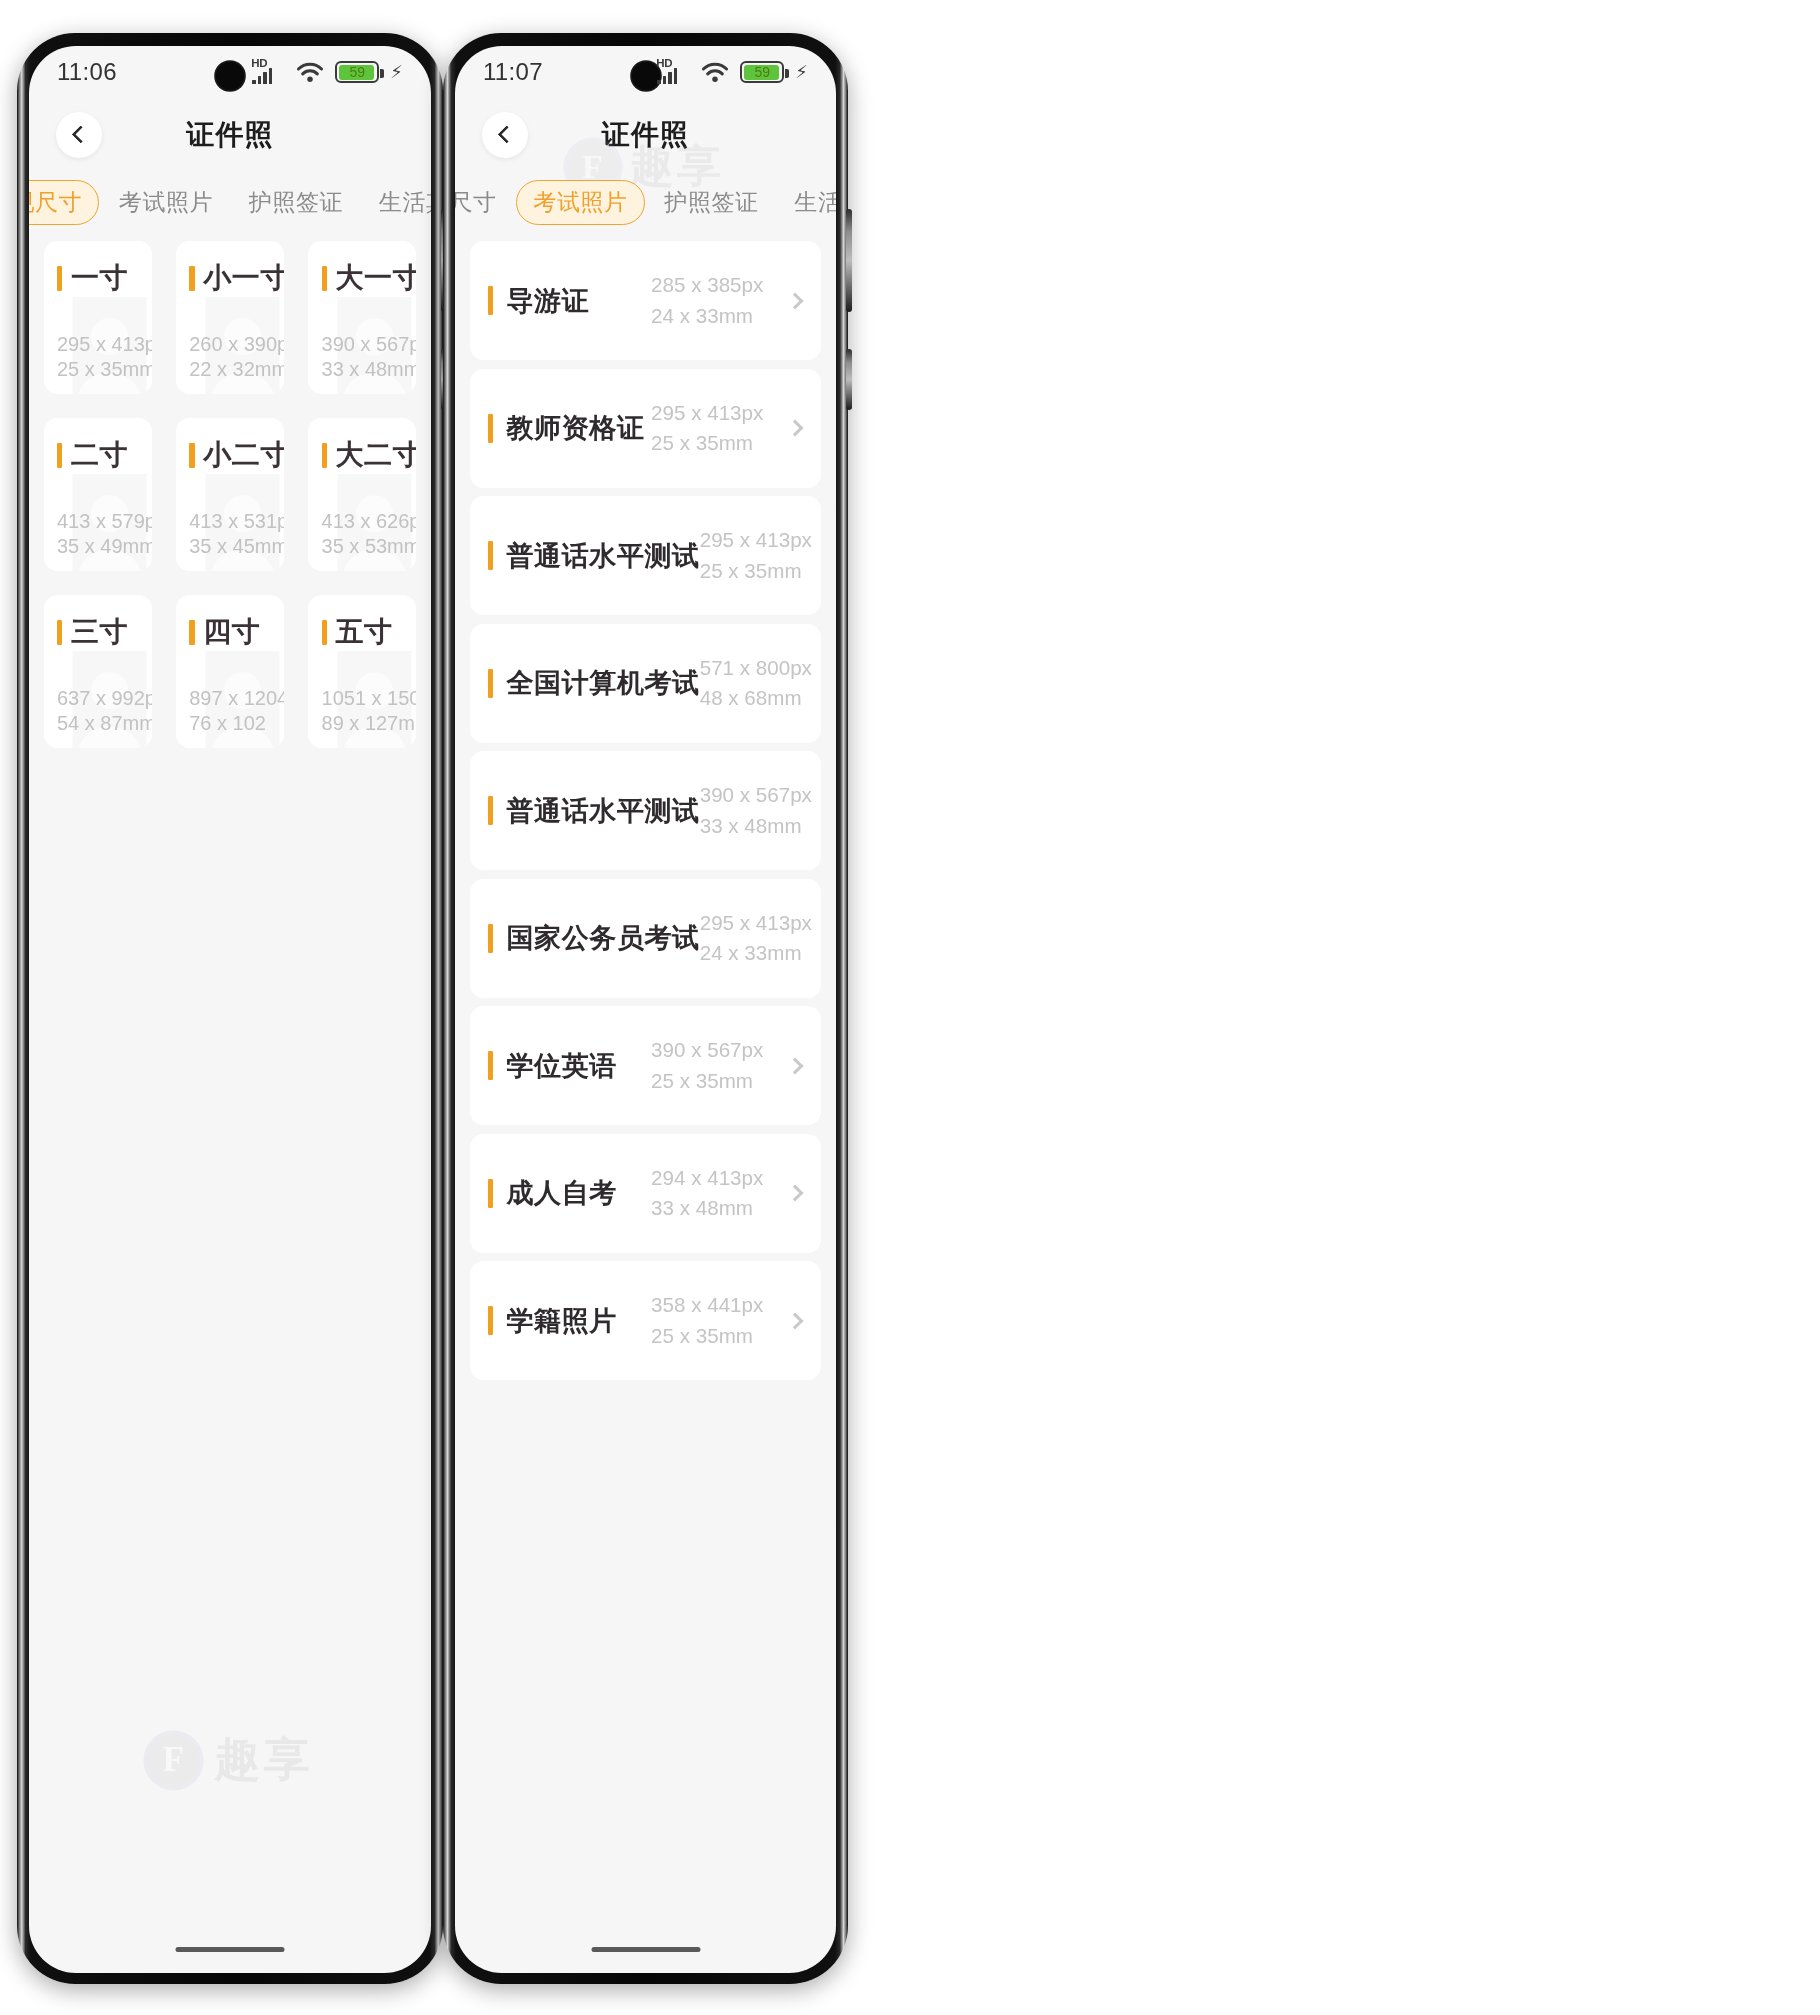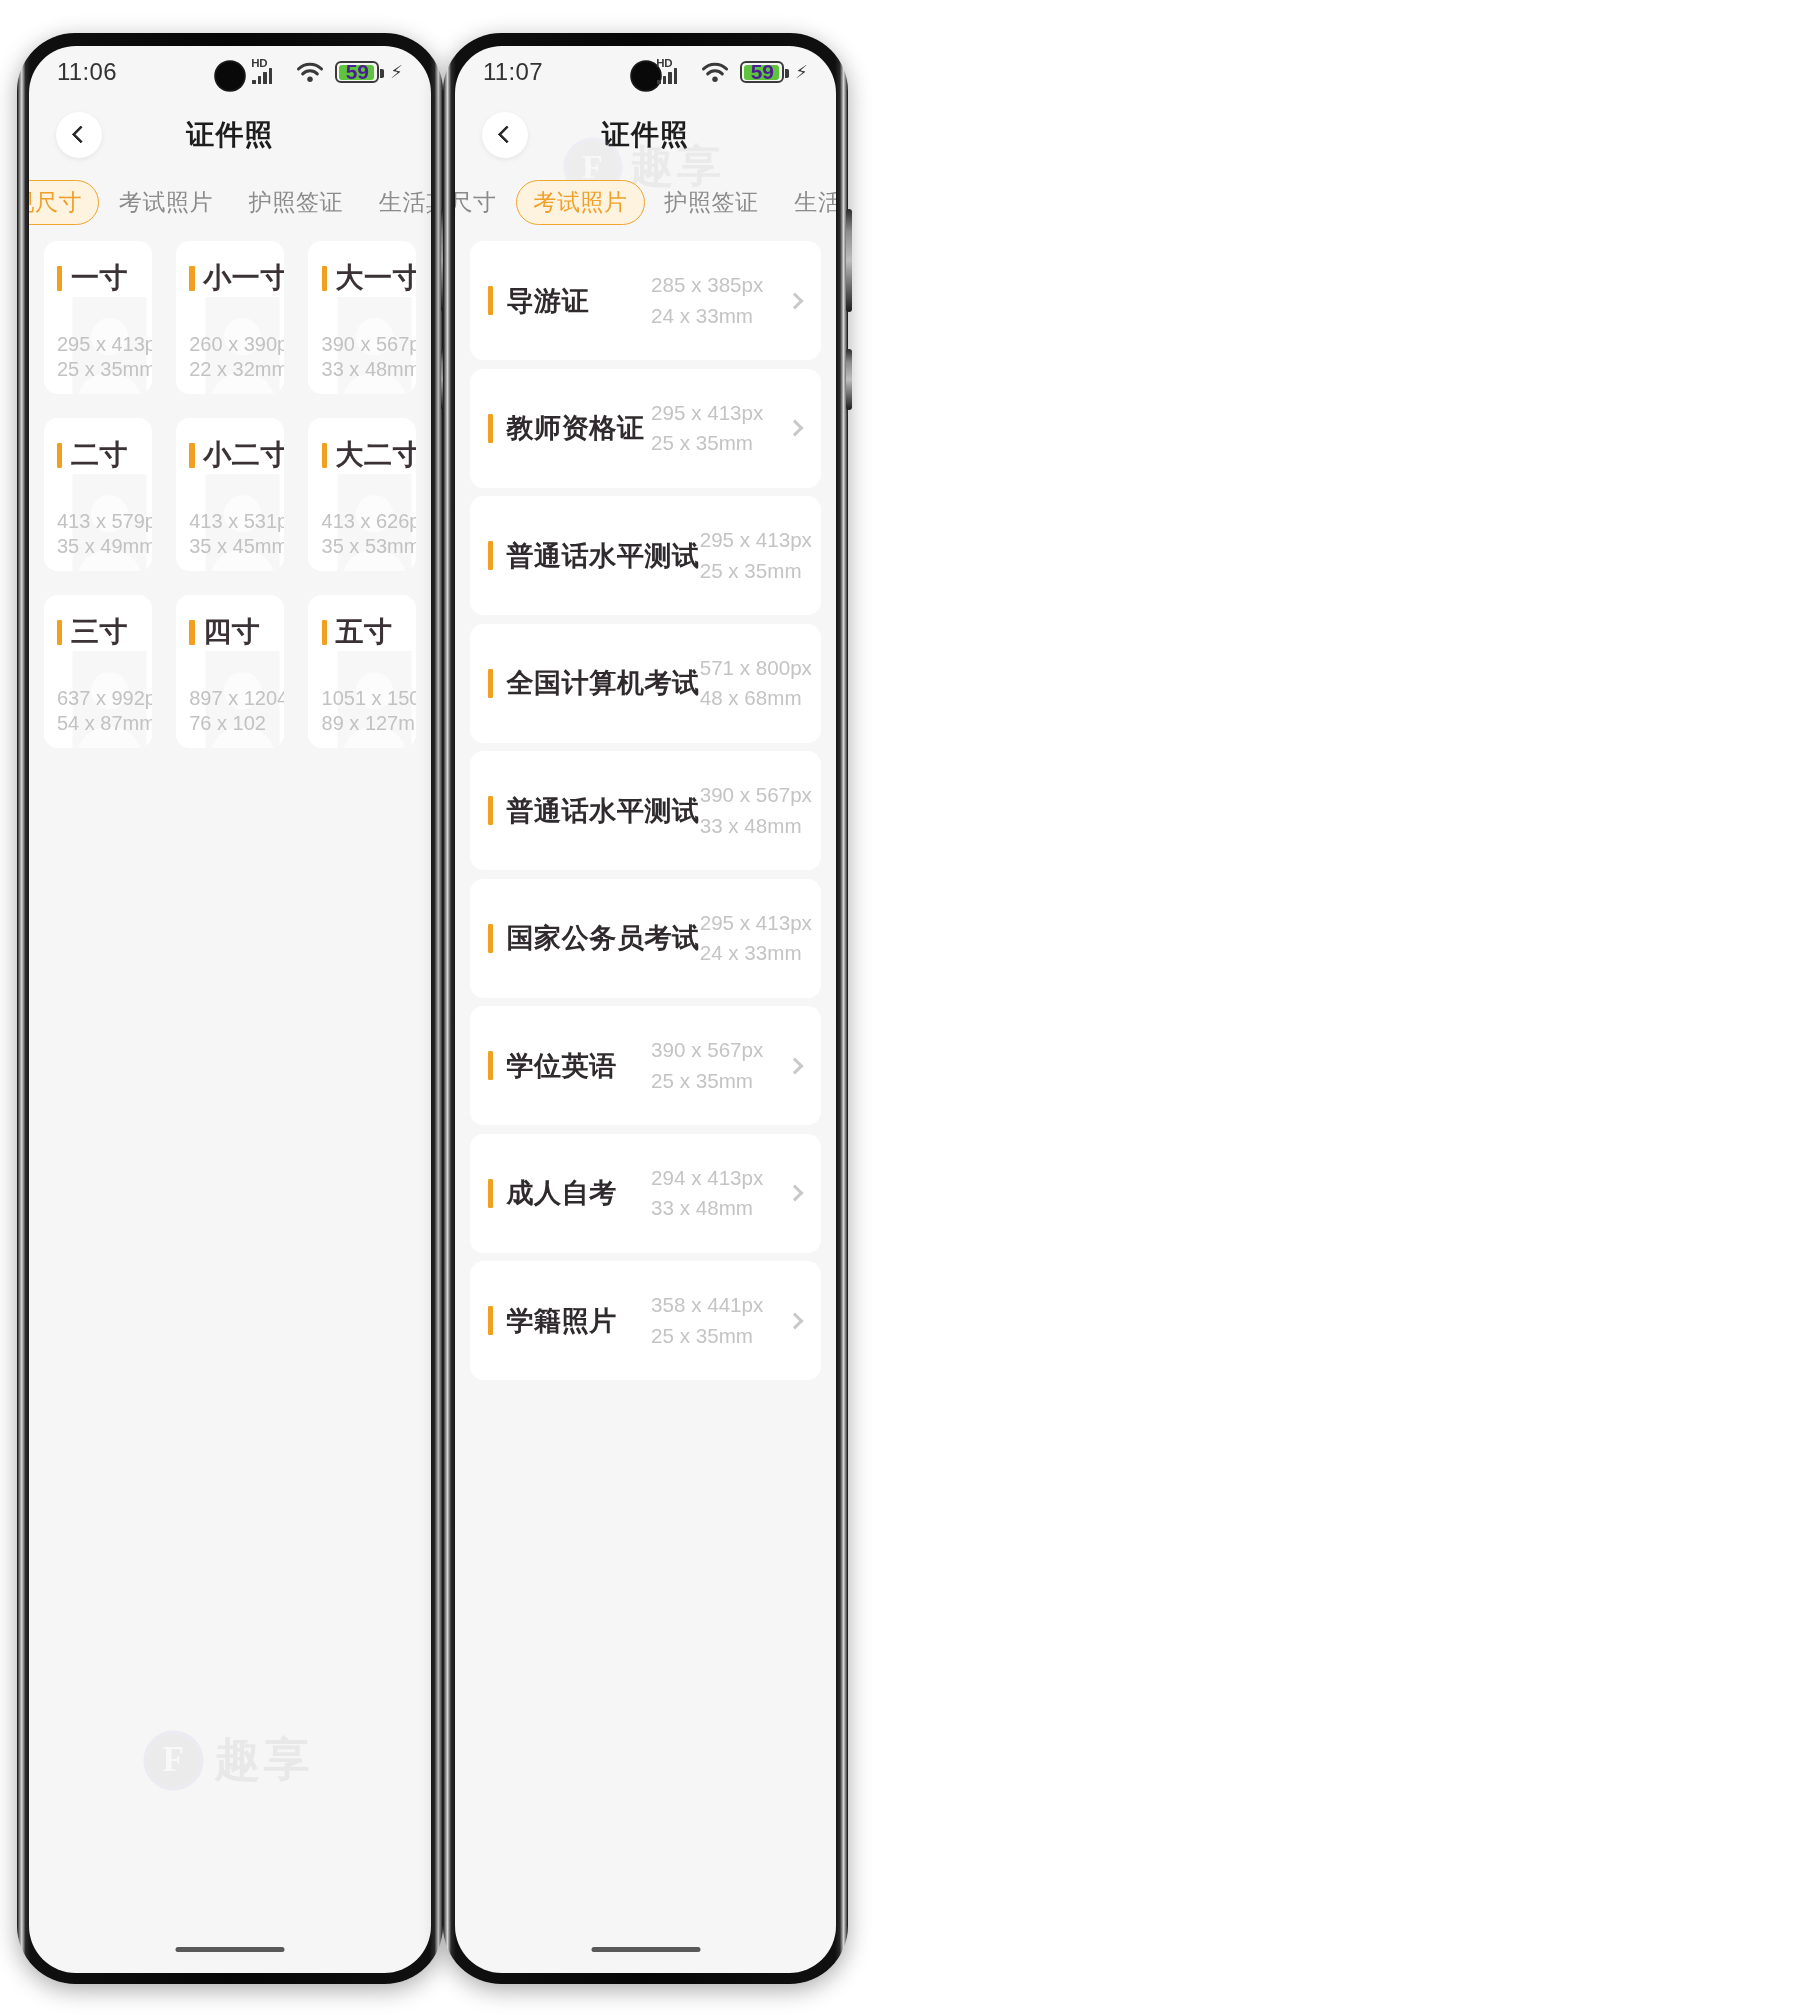--- a/index.html
+++ b/index.html
@@ -48,21 +48,21 @@
   .sig .bars i:nth-child(1){height:4.9px} .sig .bars i:nth-child(2){height:8.5px}
   .sig .bars i:nth-child(3){height:12px} .sig .bars i:nth-child(4){height:16px}
 
   .wifi{ width:28px; height:22px; position:relative; }
   .batt{ width:44px; height:22px; border:2.4px solid #3a3a3a; border-radius:6px; position:relative; }
   .batt:after{ content:""; position:absolute; right:-6.7px; top:6px; width:4.2px; height:8.5px;
      background:#3a3a3a; border-radius:0 1.8px 1.8px 0;}
   .batt .fill{ position:absolute; left:1.2px; top:1.2px; bottom:1.2px; width:88%;
      background:#5ec43c; border-radius:3px;}
   .batt .num{ position:absolute; inset:0; display:flex; align-items:center; justify-content:center;
-     font-size:21px; color:#4c1d95; font-weight:700; }
+     font-size:14px; color:#4d7c0f; font-weight:400; }
   .bolt{ font-size:18px; color:#3a3a3a; line-height:1; }
 
   
   .nav{ position:relative; height:73px; display:flex; align-items:center; }
   .backbtn{ position:absolute; left:27px; width:46px; height:46px; border-radius:50%;
      background:#fff; display:flex; align-items:center; justify-content:center;
      box-shadow:0 1.8px 5.5px rgba(0,0,0,.07); }
   .chev-left{ width:13.4px; height:13.4px; border-left:3.6px solid #2b2b2b; border-bottom:3.6px solid #2b2b2b;
      transform:rotate(45deg); margin-left:4.2px; border-radius:1.2px;}
   .nav-title{ width:100%; text-align:center; font-size:28px; font-weight:700; color:#1d1d1d;

